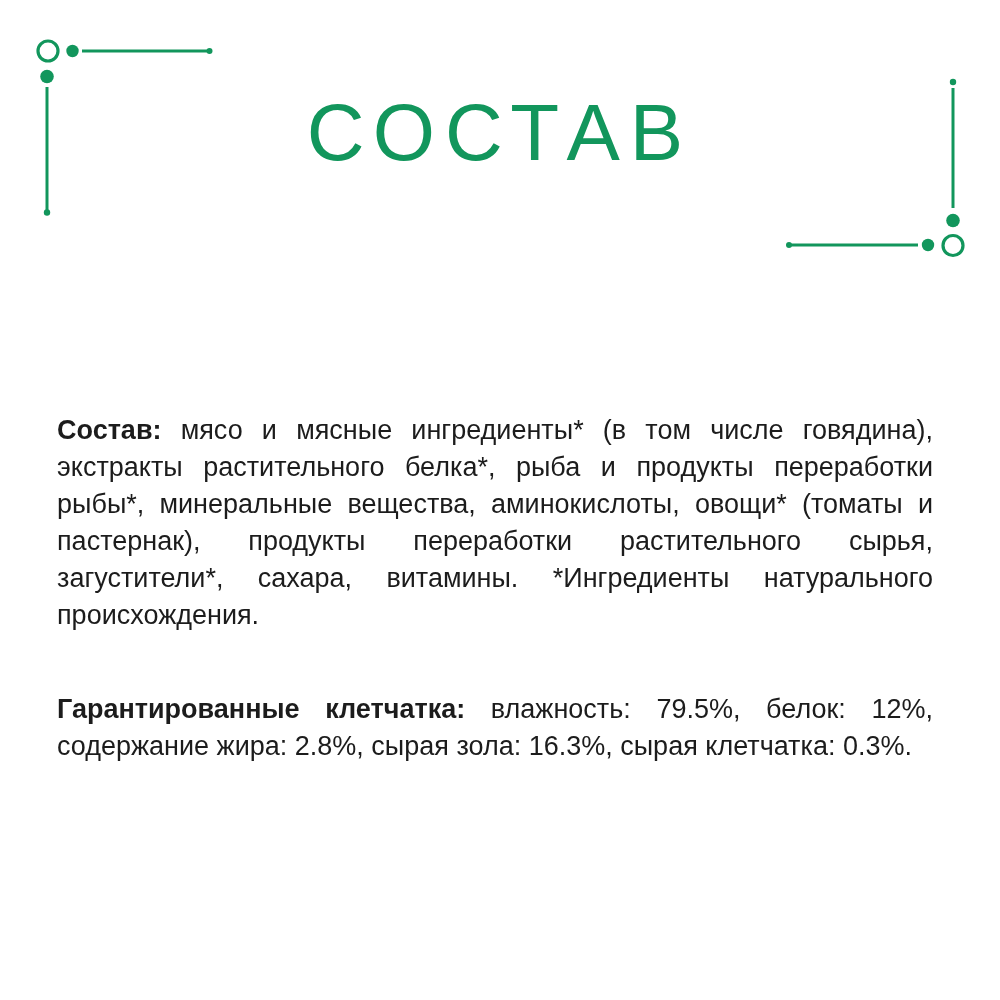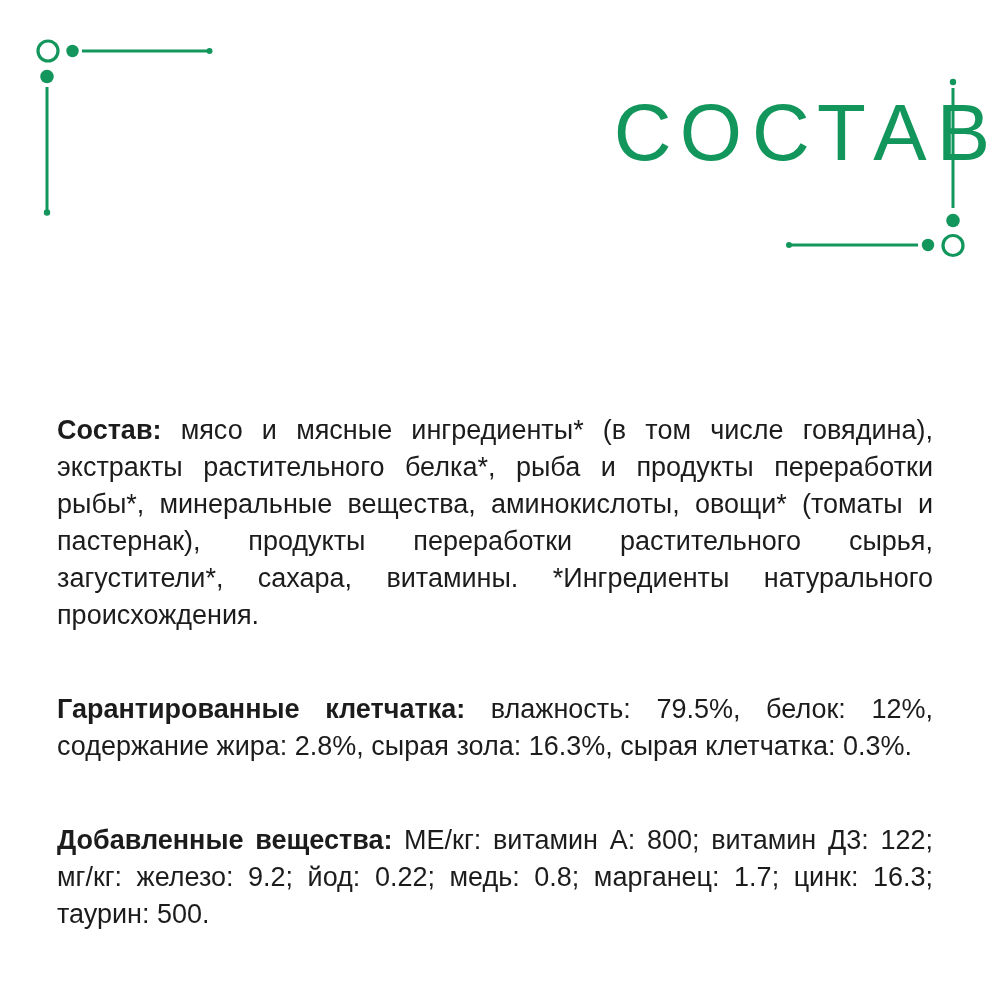--- a/index.html
+++ b/index.html
@@ -22,21 +22,21 @@
     background: var(--paper);
   }
   .deco { position: absolute; color: var(--accent); }
   .deco.tl { left: 30px; top: 33px; }
   .deco.tr { left: 775px; top: 68px; }
   .title {
     position: absolute;
     top: 93px;
     left: 0;
     width: 1000px;
-    text-align: right;
+    text-align: center;
     font-size: 80px;
     line-height: 80px;
     font-weight: 400;
     letter-spacing: 10px;
     color: var(--accent);
     white-space: nowrap;
   }
   .content {
     position: absolute;
     top: 412px;
@@ -81,19 +81,15 @@
 
   <div class="content">
     <p>
       <b>Состав:</b>
       <span>мясо и мясные ингредиенты* (в том числе говядина), экстракты растительного белка*, рыба и продукты переработки рыбы*, минеральные вещества, аминокислоты, овощи* (томаты и пастернак), продукты переработки растительного сырья, загустители*, сахара, витамины. *Ингредиенты натурального происхождения.</span>
     </p>
     <p>
       <b>Гарантированные клетчатка:</b>
       <span>влажность: 79.5%, белок: 12%, содержание жира: 2.8%, сырая зола: 16.3%, сырая клетчатка: 0.3%.</span>
     </p>
-    <p>
-      <b>Добавленные вещества:</b>
-      <span>МЕ/кг: витамин А: 800; витамин Д3: 122; мг/кг: железо: 9.2; йод: 0.22; медь: 0.8; марганец: 1.7; цинк: 16.3; таурин: 500.</span>
-    </p>
   </div>
 
 </div>
 
 </body></html>

